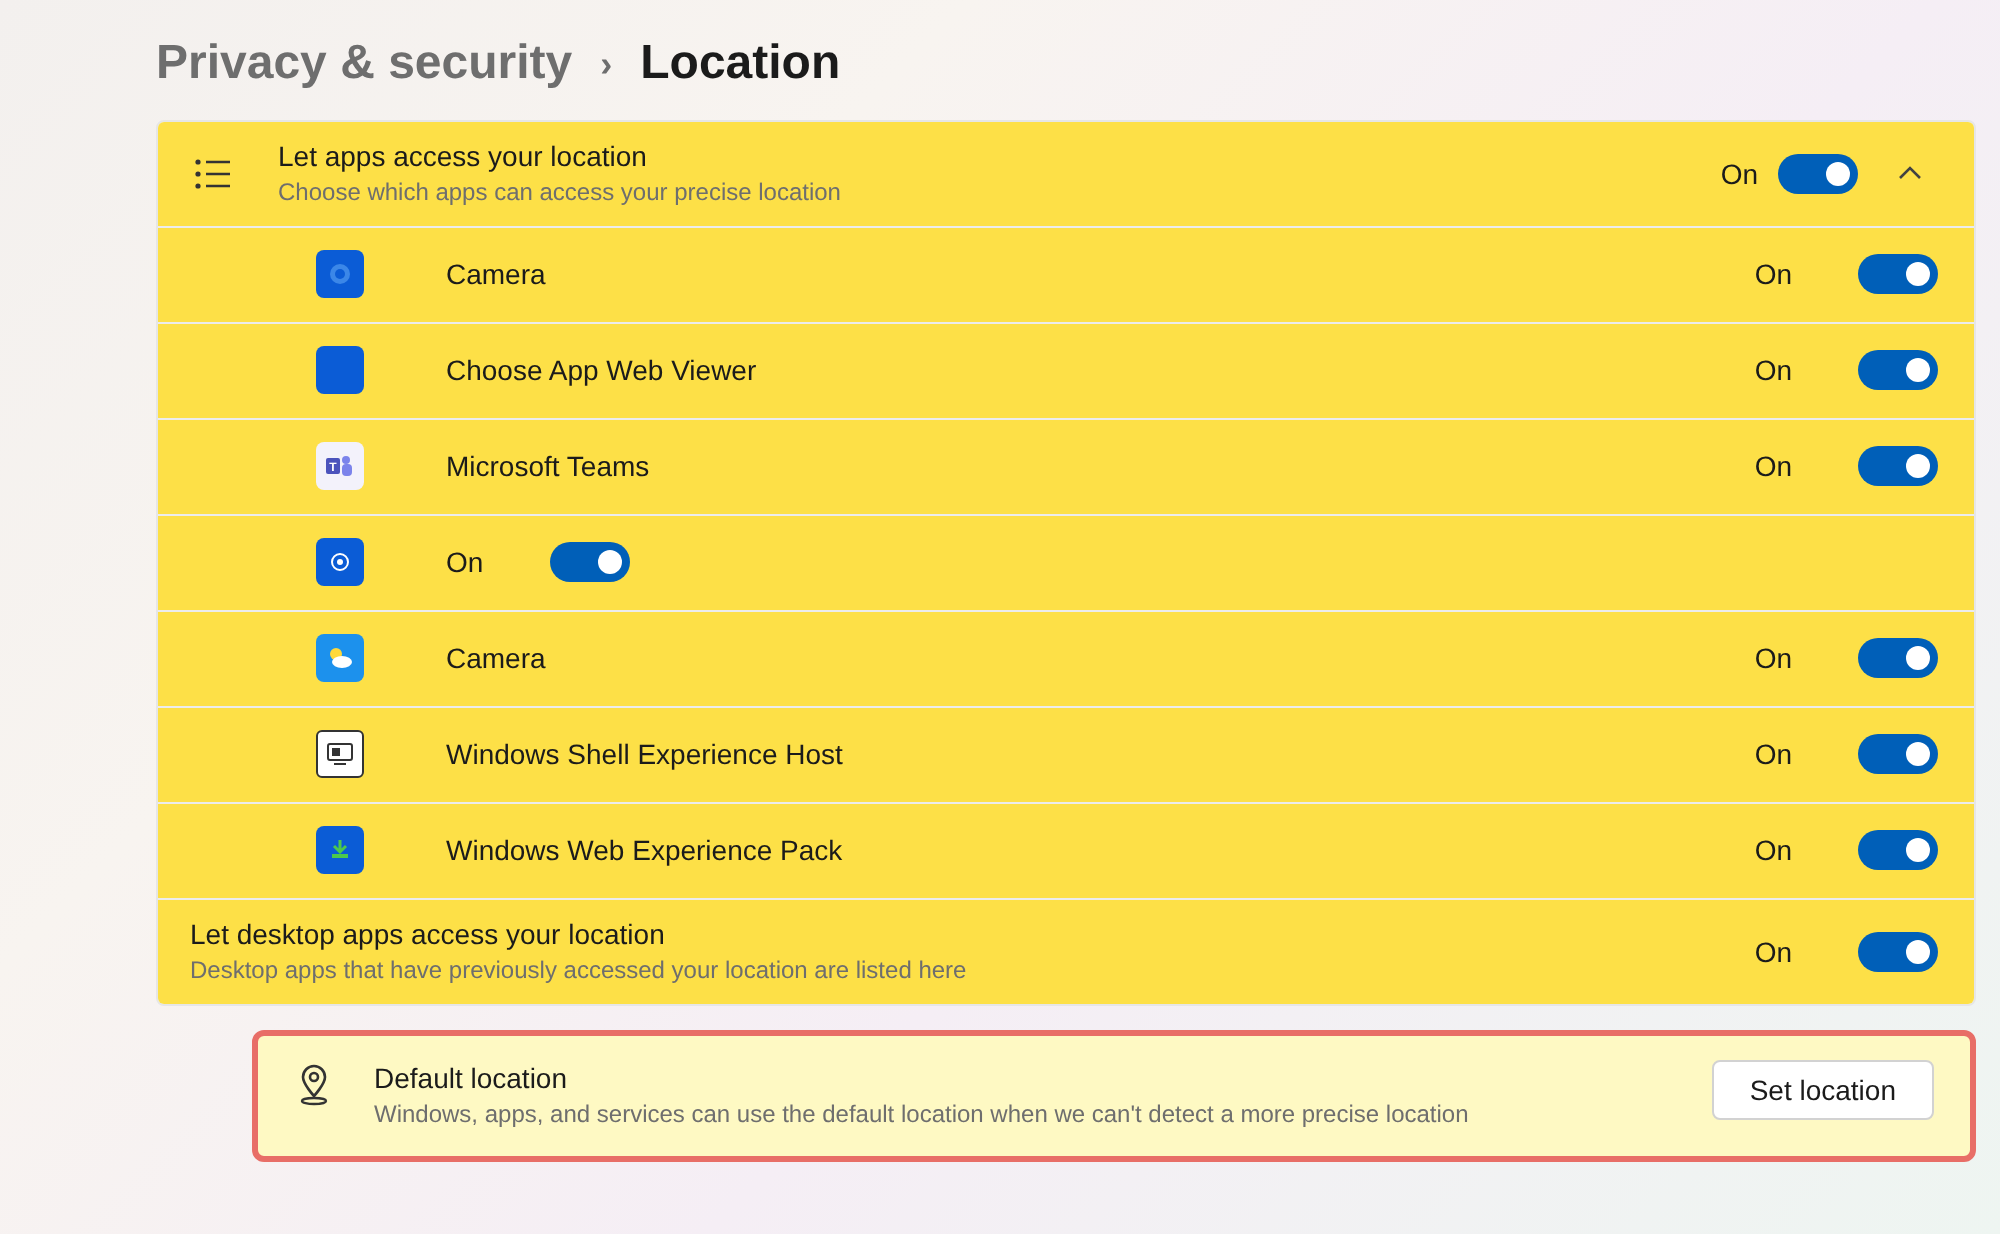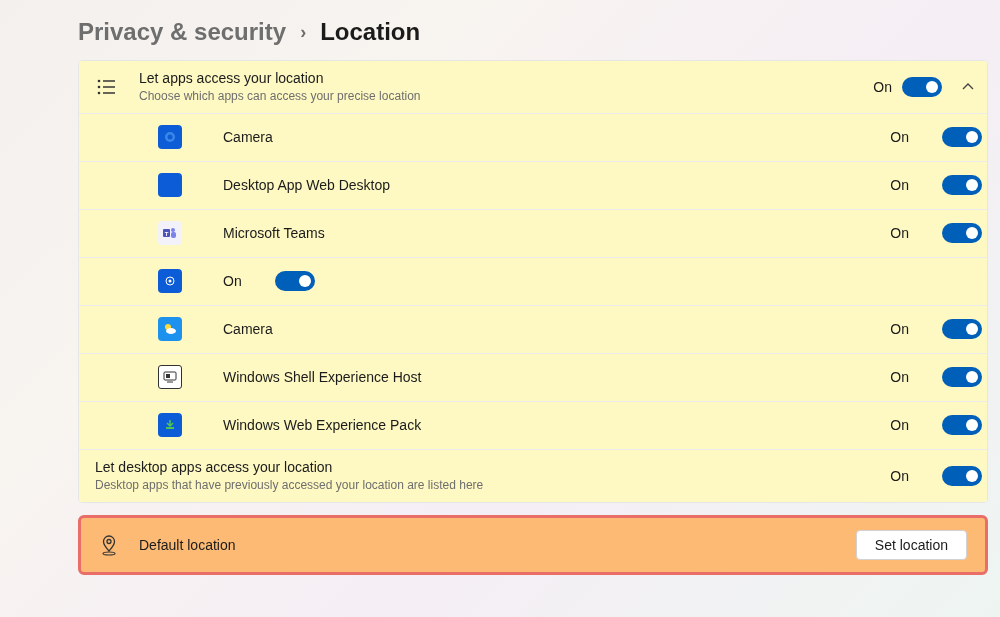--- a/index.html
+++ b/index.html
@@ -41,23 +41,23 @@
     .card {
       background: #fdfdfd;
       border: 1px solid #e6e6e6;
       border-radius: 4px;
       overflow: hidden;
     }
     .row {
       display: flex;
       align-items: center;
       min-height: 52px;
-      padding: 8px 5px 8px 16px;
+      padding: 8px 18px 8px 16px;
       border-bottom: 1px solid #ececec;
-      background: #fef9c3;
+      background: #fde047;
     }
     .row:last-child {
       border-bottom: none;
     }
     .row.compact {
       min-height: 48px;
     }
     .lead-icon {
       width: 24px;
       height: 24px;
@@ -142,27 +142,28 @@
       font-size: 14px;
       color: #1b1b1b;
       flex: 1;
     }
     .subrow {
       padding-left: 16px;
       gap: 23px;
     }
     .highlight-card {
       margin-top: 12px;
-      background: #fdba74;
+      background: #fef9c3;
       border: 3px solid #e86e67;
       border-radius: 6px;
       display: flex;
-      align-items: center;
+      align-items: flex-start;
       padding: 12px 18px 12px 16px;
       min-height: 56px;
+      margin-left: 48px;
     }
     .highlight-card .lead-icon {
       margin-right: 18px;
     }
     .btn {
       background: #fff;
       border: 1px solid #d2d2d2;
       border-radius: 4px;
       padding: 6px 18px;
       font-size: 14px;
@@ -220,21 +221,21 @@
             </svg>
         </div>
         <div class="app-name">Camera</div>
         <span class="status-label">On</span>
         <div class="toggle"></div>
       </div>
 
       <div class="row compact subrow">
         <div class="app-indent"></div>
         <div class="app-icon blue-solid"></div>
-        <div class="app-name">Desktop App Web Desktop</div>
+        <div class="app-name">Choose App Web Viewer</div>
         <span class="status-label">On</span>
         <div class="toggle"></div>
       </div>
 
       <div class="row compact subrow">
         <div class="app-indent"></div>
         <div class="app-icon teams-bg">
           <svg width="16" height="16" viewBox="0 0 16 16">
               <rect x="1" y="4" width="7" height="8" rx="1" fill="#4b53bc"></rect>
               <text x="4.5" y="10.5" font-size="6" fill="#fff" text-anchor="middle" font-weight="bold">T</text>
@@ -312,17 +313,18 @@
     <div class="highlight-card">
       <div class="lead-icon">
         <svg width="20" height="22" viewBox="0 0 20 22" fill="none">
           <path d="M10 2 C7 2 4.5 4.5 4.5 7.5 C4.5 11 10 17 10 17 C10 17 15.5 11 15.5 7.5 C15.5 4.5 13 2 10 2 Z" stroke="#333" stroke-width="1.3" fill="none"></path>
           <circle cx="10" cy="7.5" r="2" stroke="#333" stroke-width="1.3" fill="none"></circle>
           <ellipse cx="10" cy="19.5" rx="6" ry="1.5" stroke="#333" stroke-width="1.2" fill="none"></ellipse>
         </svg>
       </div>
       <div class="text-col">
         <div class="title">Default location</div>
+        <div class="subtitle">Windows, apps, and services can use the default location when we can't detect a more precise location</div>
       </div>
       <button class="btn">Set location</button>
     </div>
   </div>
 </div>
 
 </body></html>

